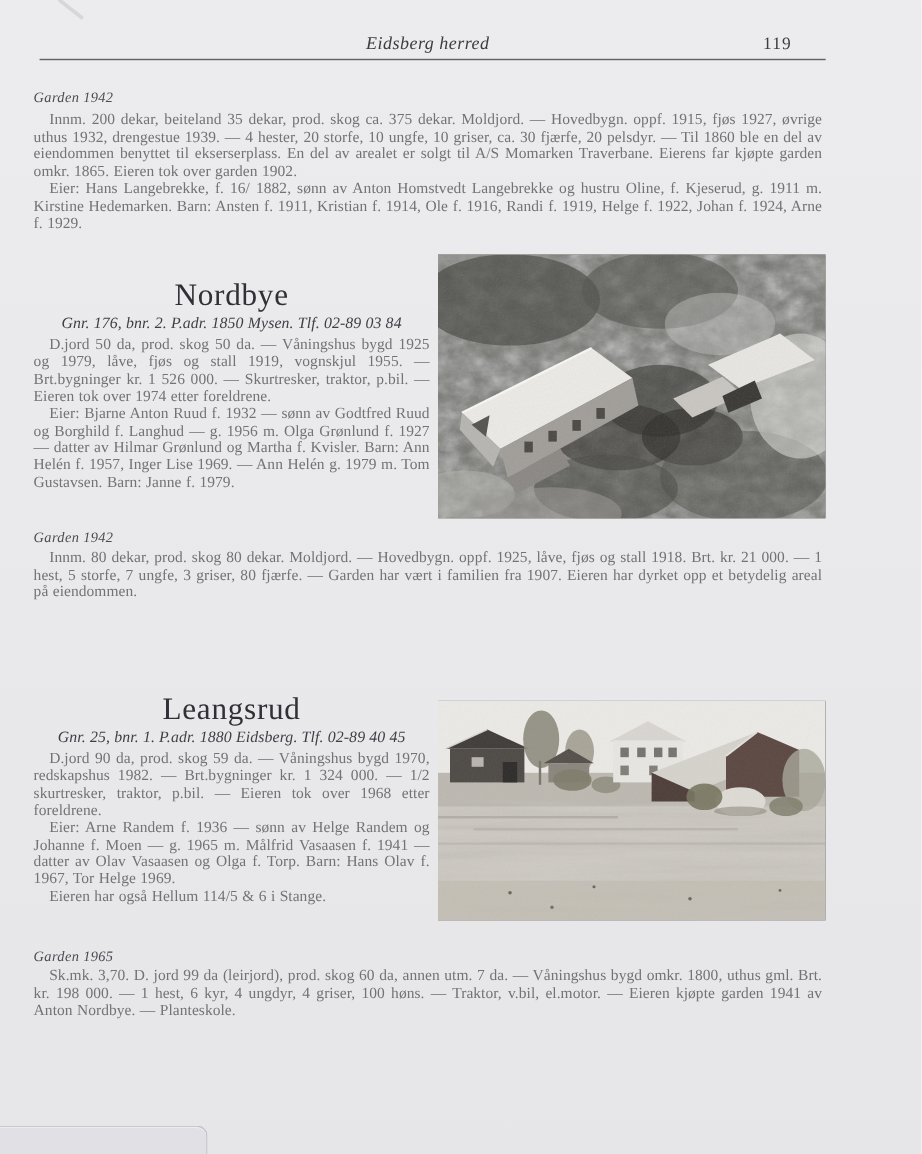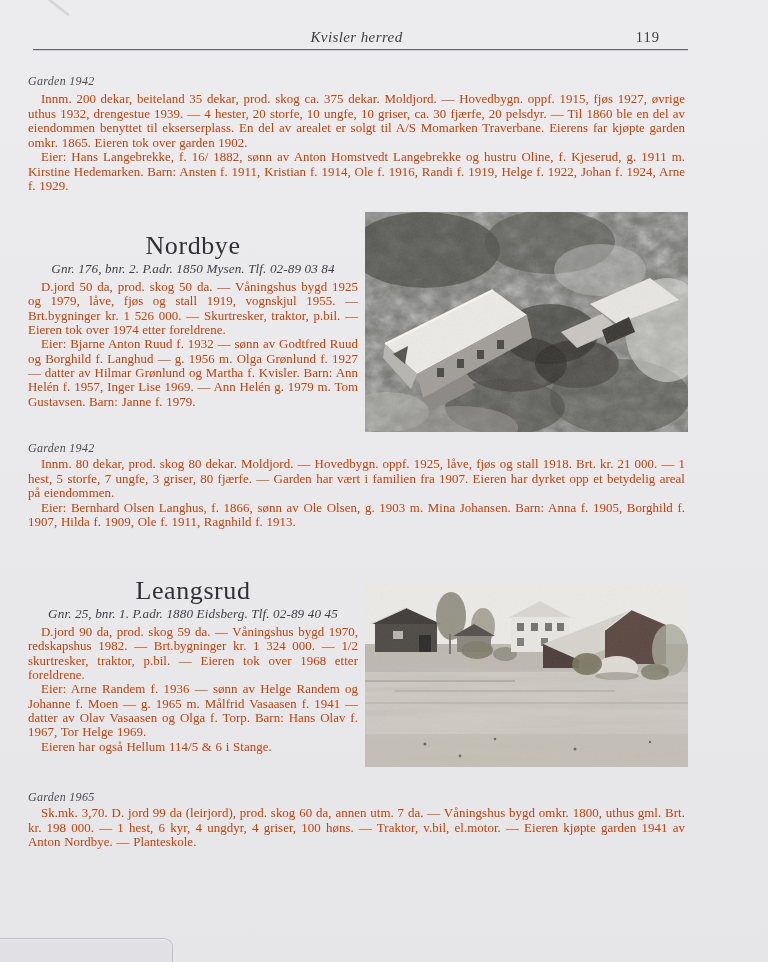--- a/index.html
+++ b/index.html
@@ -30,21 +30,21 @@
   
   .caption{
     width:657px;left:28px;text-align:left;
     font-style:italic;font-size:12px;color:#4b4b52;letter-spacing:.3px;
   }
   
   .tblock{left:28px;width:657px;}
   .col{left:28px;width:330px;}
   p.bodytext{
     margin:0;font-size:12.9px;line-height:14.55px;text-align:justify;
-    text-indent:13px;letter-spacing:.05px;word-spacing:.4px;color:#c2410c;
+    text-indent:13px;letter-spacing:.05px;word-spacing:.4px;color:#737373;
   }
   .col p.bodytext{line-height:14.35px;}
   .farm-head{
     margin:0;text-align:center;font-size:26px;font-weight:400;
     letter-spacing:.6px;color:#303036;line-height:26px;
   }
   .farm-sub{
     margin:2px 0 3px 0;text-align:center;font-style:italic;
     font-size:13.2px;color:#3e3e45;letter-spacing:.1px;white-space:nowrap;
   }
@@ -58,21 +58,21 @@
     top:938px;left:-2px;width:174px;height:26px;
     background:#e1e1e5;border:1px solid #bfbfc7;border-left:none;border-bottom:none;
     border-radius:0 9px 0 0;
     box-shadow:inset 0 1px 0 #ececf0;
   }
 </style>
 </head>
 <body>
 
 <div class="abs smudge"></div>
-<div class="abs hdr-title">Kvisler herred</div>
+<div class="abs hdr-title">Eidsberg herred</div>
 <div class="abs hdr-page">119</div>
 <div class="abs hdr-rule"></div>
 
 <div class="abs caption" style="top:74px;">Garden 1942</div>
 <div class="abs tblock" style="top:92px;">
   <p class="bodytext">Innm. 200 dekar, beiteland 35 dekar, prod. skog ca. 375 dekar. Moldjord. — Hovedbygn. oppf. 1915, fjøs 1927, øvrige uthus 1932, drengestue 1939. — 4 hester, 20 storfe, 10 ungfe, 10 griser, ca. 30 fjærfe, 20 pelsdyr. — Til 1860 ble en del av eiendommen benyttet til ekserserplass. En del av arealet er solgt til A/S Momarken Traverbane. Eierens far kjøpte garden omkr. 1865. Eieren tok over garden 1902.</p>
   <p class="bodytext">Eier: Hans Langebrekke, f. 16/ 1882, sønn av Anton Homstvedt Langebrekke og hustru Oline, f. Kjeserud, g. 1911 m. Kirstine Hedemarken. Barn: Ansten f. 1911, Kristian f. 1914, Ole f. 1916, Randi f. 1919, Helge f. 1922, Johan f. 1924, Arne f. 1929.</p>
 </div>
 
 <div class="abs col" style="top:233px;">
@@ -124,21 +124,20 @@
     <polygon points="225,92 285,66 314,88 252,112" fill="#e8e6e2"></polygon>
     <polygon points="196,120 237,102 254,117 212,136" fill="#c9c6c1"></polygon>
     <polygon points="237,118 264,105 270,120 242,132" fill="#3a3834"></polygon>
     <rect x="0" y="0" width="323" height="220" filter="url(#grain)" opacity="0.10"></rect>
   </svg>
 </div>
 
 <div class="abs caption" style="top:441px;">Garden 1942</div>
 <div class="abs tblock" style="top:457px;">
   <p class="bodytext">Innm. 80 dekar, prod. skog 80 dekar. Moldjord. — Hovedbygn. oppf. 1925, låve, fjøs og stall 1918. Brt. kr. 21 000. — 1 hest, 5 storfe, 7 ungfe, 3 griser, 80 fjærfe. — Garden har vært i familien fra 1907. Eieren har dyrket opp et betydelig areal på eiendommen.</p>
-  <p class="bodytext">Eier: Bernhard Olsen Langhus, f. 1866, sønn av Ole Olsen, g. 1903 m. Mina Johansen. Barn: Anna f. 1905, Borghild f. 1907, Hilda f. 1909, Ole f. 1911, Ragnhild f. 1913.</p>
 </div>
 
 <div class="abs col" style="top:578px;">
   <h2 class="farm-head">Leangsrud</h2>
   <div class="farm-sub">Gnr. 25, bnr. 1. P.adr. 1880 Eidsberg. Tlf. 02-89 40 45</div>
   <p class="bodytext">D.jord 90 da, prod. skog 59 da. — Våningshus bygd 1970, redskapshus 1982. — Brt.bygninger kr. 1 324 000. — 1/2 skurtresker, traktor, p.bil. — Eieren tok over 1968 etter foreldrene.</p>
   <p class="bodytext">Eier: Arne Randem f. 1936 — sønn av Helge Randem og Johanne f. Moen — g. 1965 m. Målfrid Vasaasen f. 1941 — datter av Olav Vasaasen og Olga f. Torp. Barn: Hans Olav f. 1967, Tor Helge 1969.</p>
   <p class="bodytext">Eieren har også Hellum 114/5 &amp; 6 i Stange.</p>
 </div>
 

